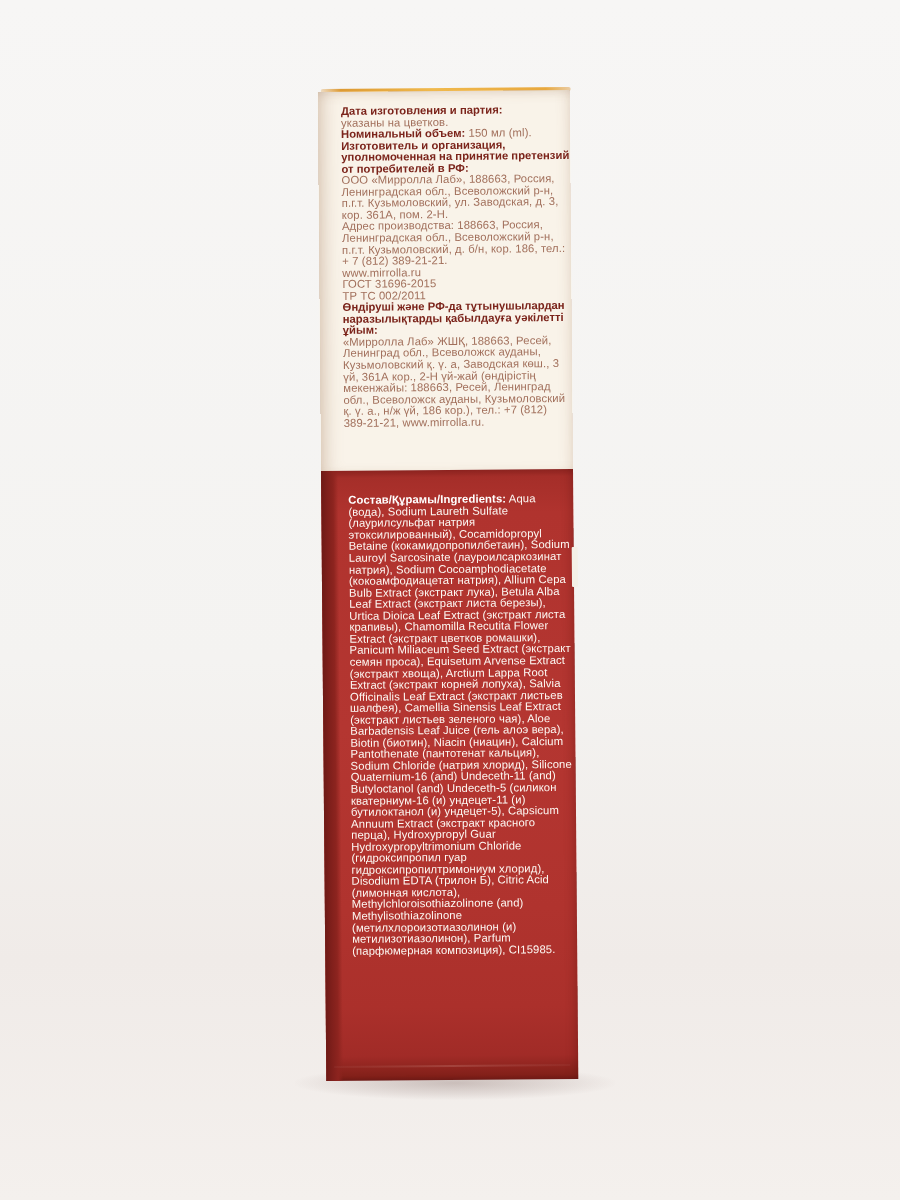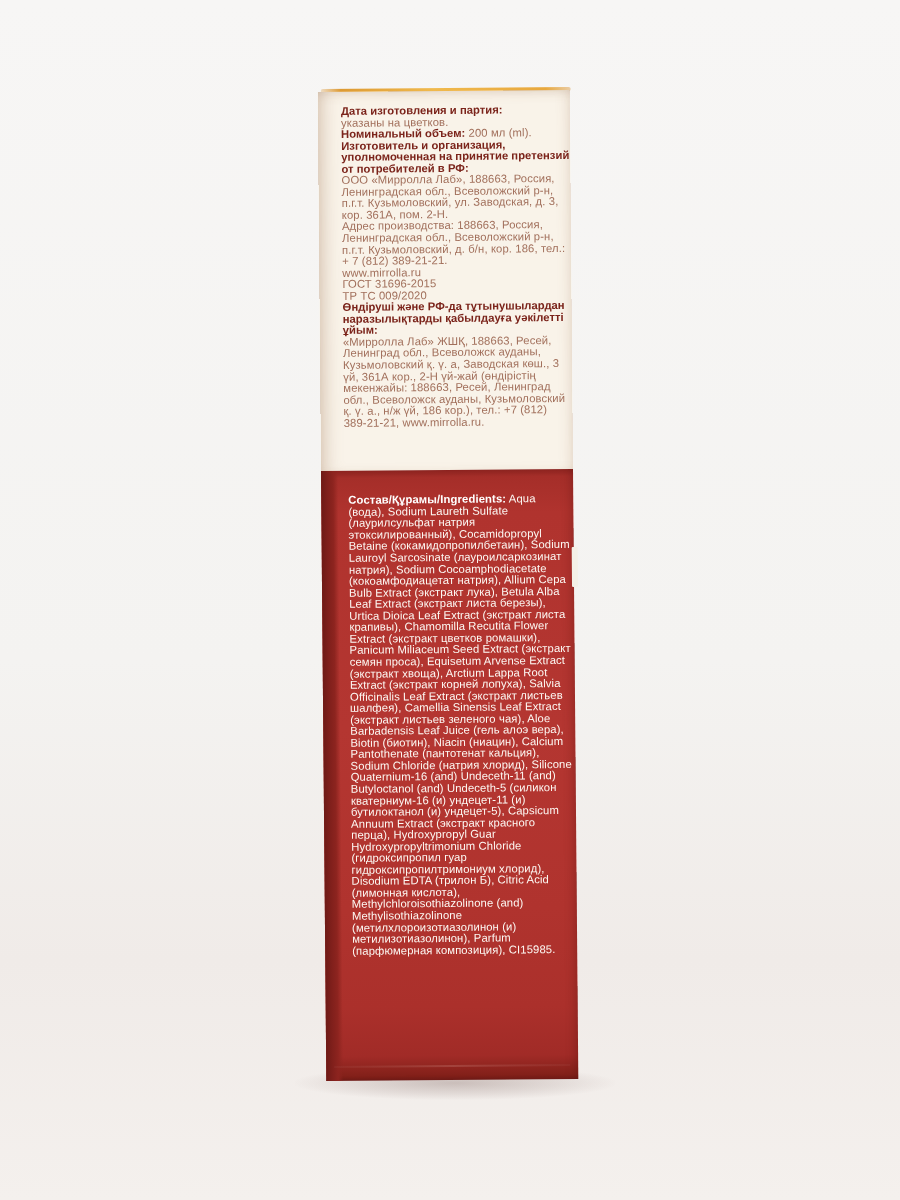--- a/index.html
+++ b/index.html
@@ -130,26 +130,26 @@
 <div class="backdrop"></div>
 <div class="floor-shadow"></div>
 
 <div class="product-box">
 
   <div class="gold-edge"></div>
 
   <div class="panel-cream">
     <div class="info-text">
       <p class="stack"><span class="b">Дата изготовления и партия:</span><span>указаны на цветков.</span></p>
-      <p><span class="b">Номинальный объем:</span> <span>200 мл (ml).</span></p>
+      <p><span class="b">Номинальный объем:</span> <span>150 мл (ml).</span></p>
       <p class="stack"><span class="b">Изготовитель и организация, уполномоченная на принятие претензий от потребителей в РФ:</span><span>ООО «Мирролла Лаб», 188663, Россия, Ленинградская обл., Всеволожский р-н, п.г.т. Кузьмоловский, ул. Заводская, д. 3, кор. 361А, пом. 2-Н.</span></p>
       <p><span>Адрес производства: 188663, Россия, Ленинградская обл., Всеволожский р-н, п.г.т. Кузьмоловский, д. б/н, кор. 186, тел.: + 7 (812) 389-21-21.</span></p>
       <p><span>www.mirrolla.ru</span></p>
       <p><span>ГОСТ 31696-2015</span></p>
-      <p><span>ТР ТС 009/2020</span></p>
+      <p><span>ТР ТС 002/2011</span></p>
       <p class="stack"><span class="b">Өндіруші және РФ-да тұтынушылардан наразылықтарды қабылдауға уәкілетті ұйым:</span><span>«Мирролла Лаб» ЖШҚ, 188663, Ресей, Ленинград обл., Всеволожск ауданы, Кузьмоловский қ. ү. а, Заводская көш., 3 үй, 361А кор., 2-Н үй-жай (өндірістің мекенжайы: 188663, Ресей, Ленинград обл., Всеволожск ауданы, Кузьмоловский қ. ү. а., н/ж үй, 186 кор.), тел.: +7 (812) 389-21-21, www.mirrolla.ru.</span></p>
     </div>
   </div>
 
   <div class="panel-red">
     <div class="side-edge"></div>
     <div class="side-sticker"></div>
     <div class="ingredients-text">
       <p><span class="hb">Состав/Құрамы/Ingredients:</span> <span>Aqua (вода), Sodium Laureth Sulfate (лаурилсульфат натрия этоксилированный), Cocamidopropyl Betaine (кокамидопропилбетаин), Sodium Lauroyl Sarcosinate (лауроилсаркозинат натрия), Sodium Cocoamphodiacetate (кокоамфодиацетат натрия), Allium Cepa Bulb Extract (экстракт лука), Betula Alba Leaf Extract (экстракт листа березы), Urtica Dioica Leaf Extract (экстракт листа крапивы), Chamomilla Recutita Flower Extract (экстракт цветков ромашки), Panicum Miliaceum Seed Extract (экстракт семян проса), Equisetum Arvense Extract (экстракт хвоща), Arctium Lappa Root Extract (экстракт корней лопуха), Salvia Officinalis Leaf Extract (экстракт листьев шалфея), Camellia Sinensis Leaf Extract (экстракт листьев зеленого чая), Aloe Barbadensis Leaf Juice (гель алоэ вера), Biotin (биотин), Niacin (ниацин), Calcium Pantothenate (пантотенат кальция), Sodium Chloride (натрия хлорид), Silicone Quaternium-16 (and) Undeceth-11 (and) Butyloctanol (and) Undeceth-5 (силикон кватерниум-16 (и) ундецет-11 (и) бутилоктанол (и) ундецет-5), Capsicum Annuum Extract (экстракт красного перца), Hydroxypropyl Guar Hydroxypropyltrimonium Chloride (гидроксипропил гуар гидроксипропилтримониум хлорид), Disodium EDTA (трилон Б), Citric Acid (лимонная кислота), Methylchloroisothiazolinone (and) Methylisothiazolinone (метилхлороизотиазолинон (и) метилизотиазолинон), Parfum (парфюмерная композиция), CI15985.</span></p>
     </div>

